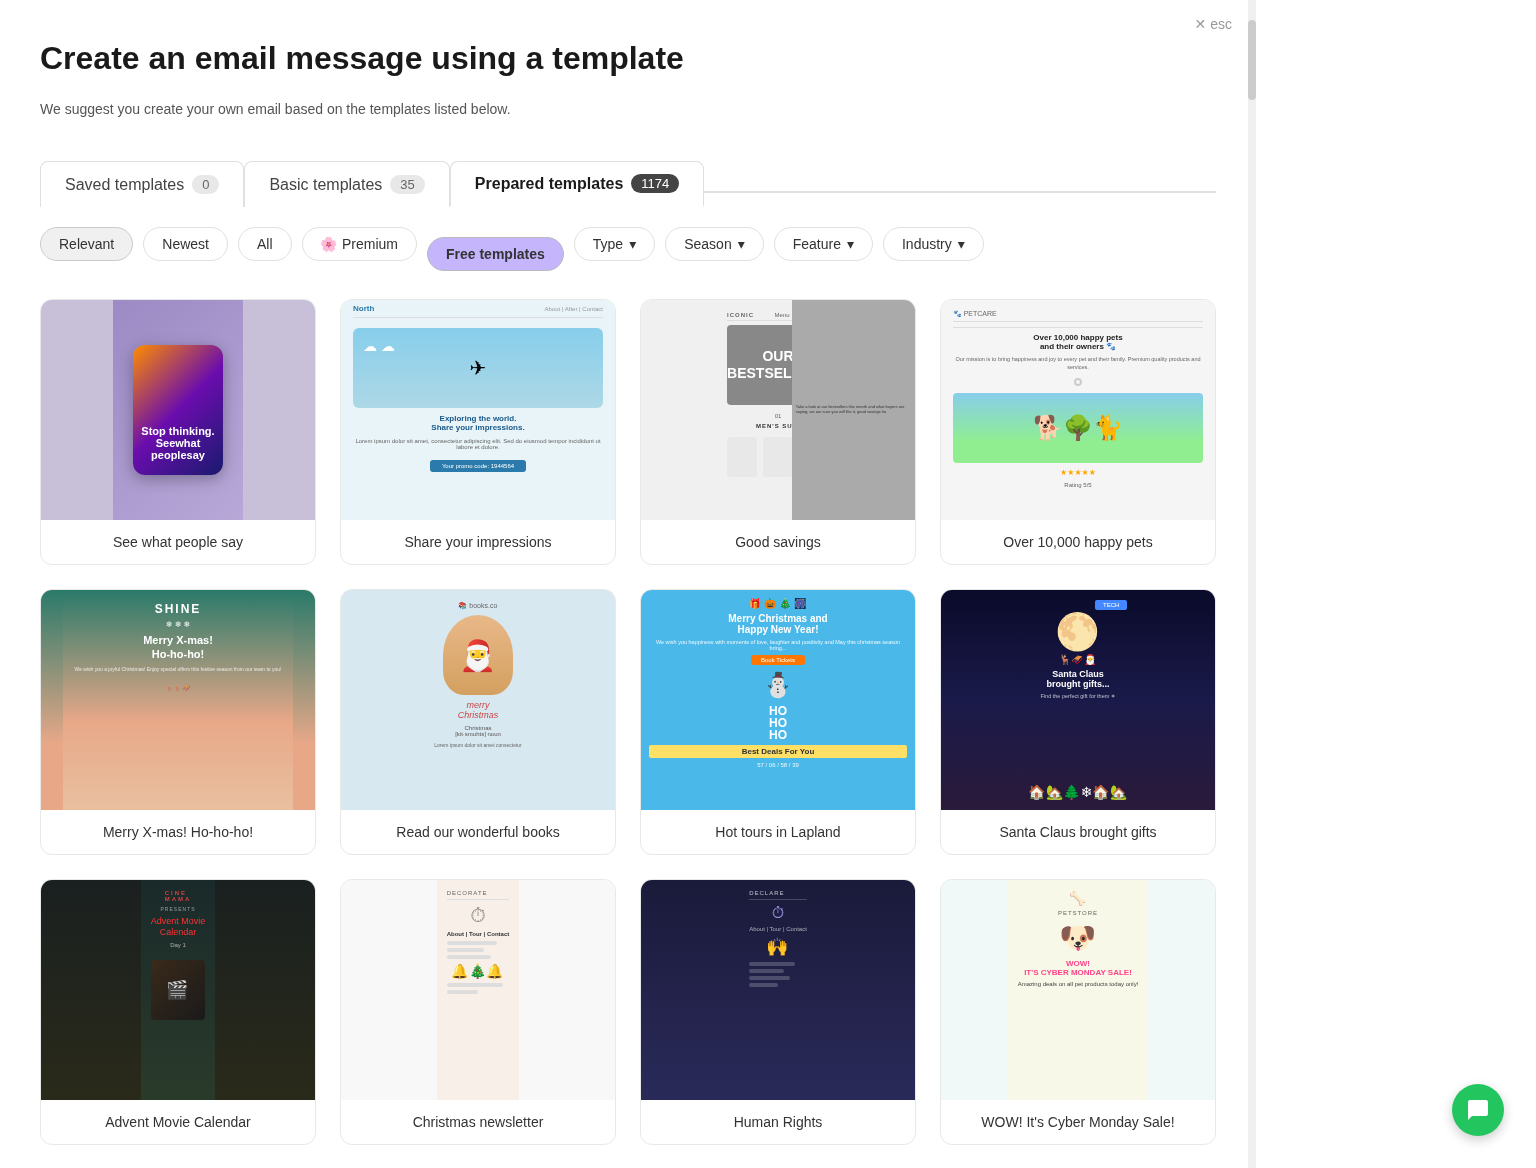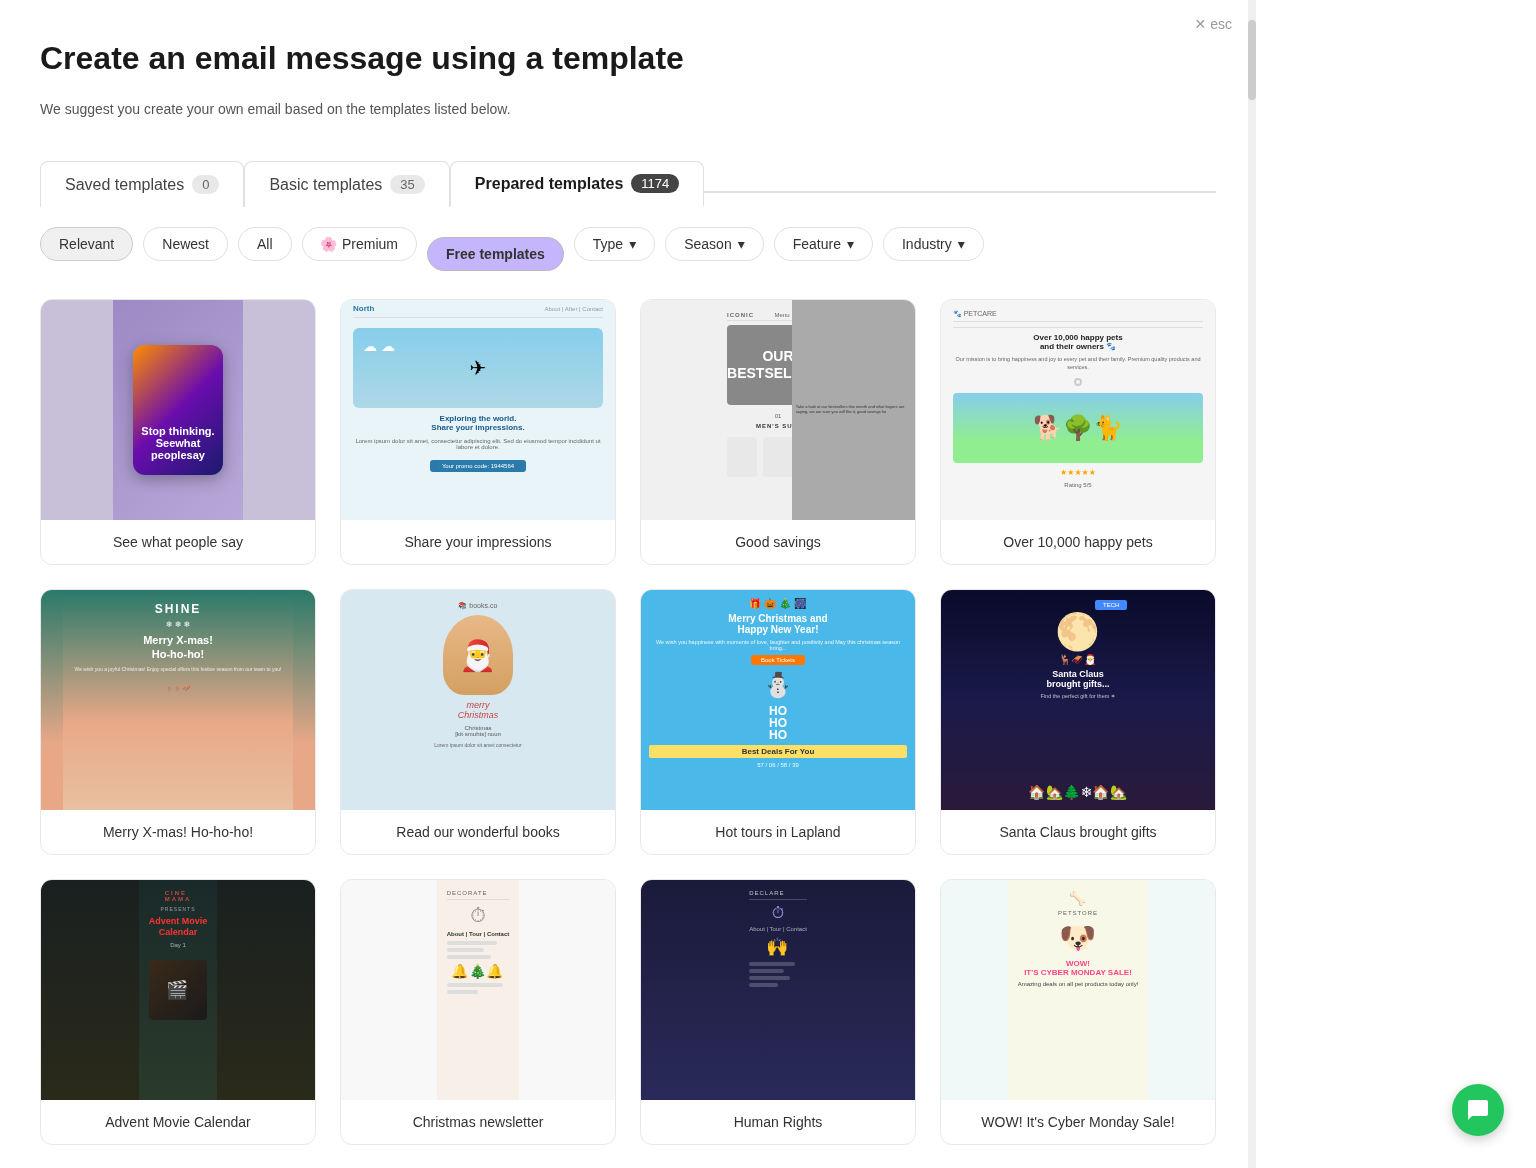--- a/index.html
+++ b/index.html
@@ -832,21 +832,21 @@
       </div>
     </div>
     <div class="template-label">Santa Claus brought gifts</div>
   </div>
 
   <div class="template-card">
     <div class="template-preview" style="background:linear-gradient(180deg,#1a2020,#2a2a1a);">
       <div class="card9-content">
         <div style="font-size:6px;color:#cc4444;font-weight:700;letter-spacing:2px;text-transform:uppercase;">CINE<br>MAMA</div>
         <div style="color:rgba(255,255,255,0.5);font-size:5px;letter-spacing:1px;text-transform:uppercase;">PRESENTS</div>
-        <div style="font-size:9px;font-weight:700;color:#ff3333;text-align:center;line-height:1.2;">Advent Movie<br>Calendar</div>
+        <div style="font-size:9px;font-weight:400;color:#ff3333;text-align:center;line-height:1.2;">Advent Movie<br>Calendar</div>
         <div style="font-size:6px;color:rgba(255,255,255,0.6);">Day 1</div>
         <div style="width:100%;height:60px;background:linear-gradient(135deg,#3a2a1a,#1a1a1a);border-radius:4px;margin-top:8px;display:flex;align-items:center;justify-content:center;font-size:18px;">🎬</div>
       </div>
     </div>
     <div class="template-label">Advent Movie Calendar</div>
   </div>
 
   <div class="template-card">
     <div class="template-preview preview-10">
       <div class="card10-content">

